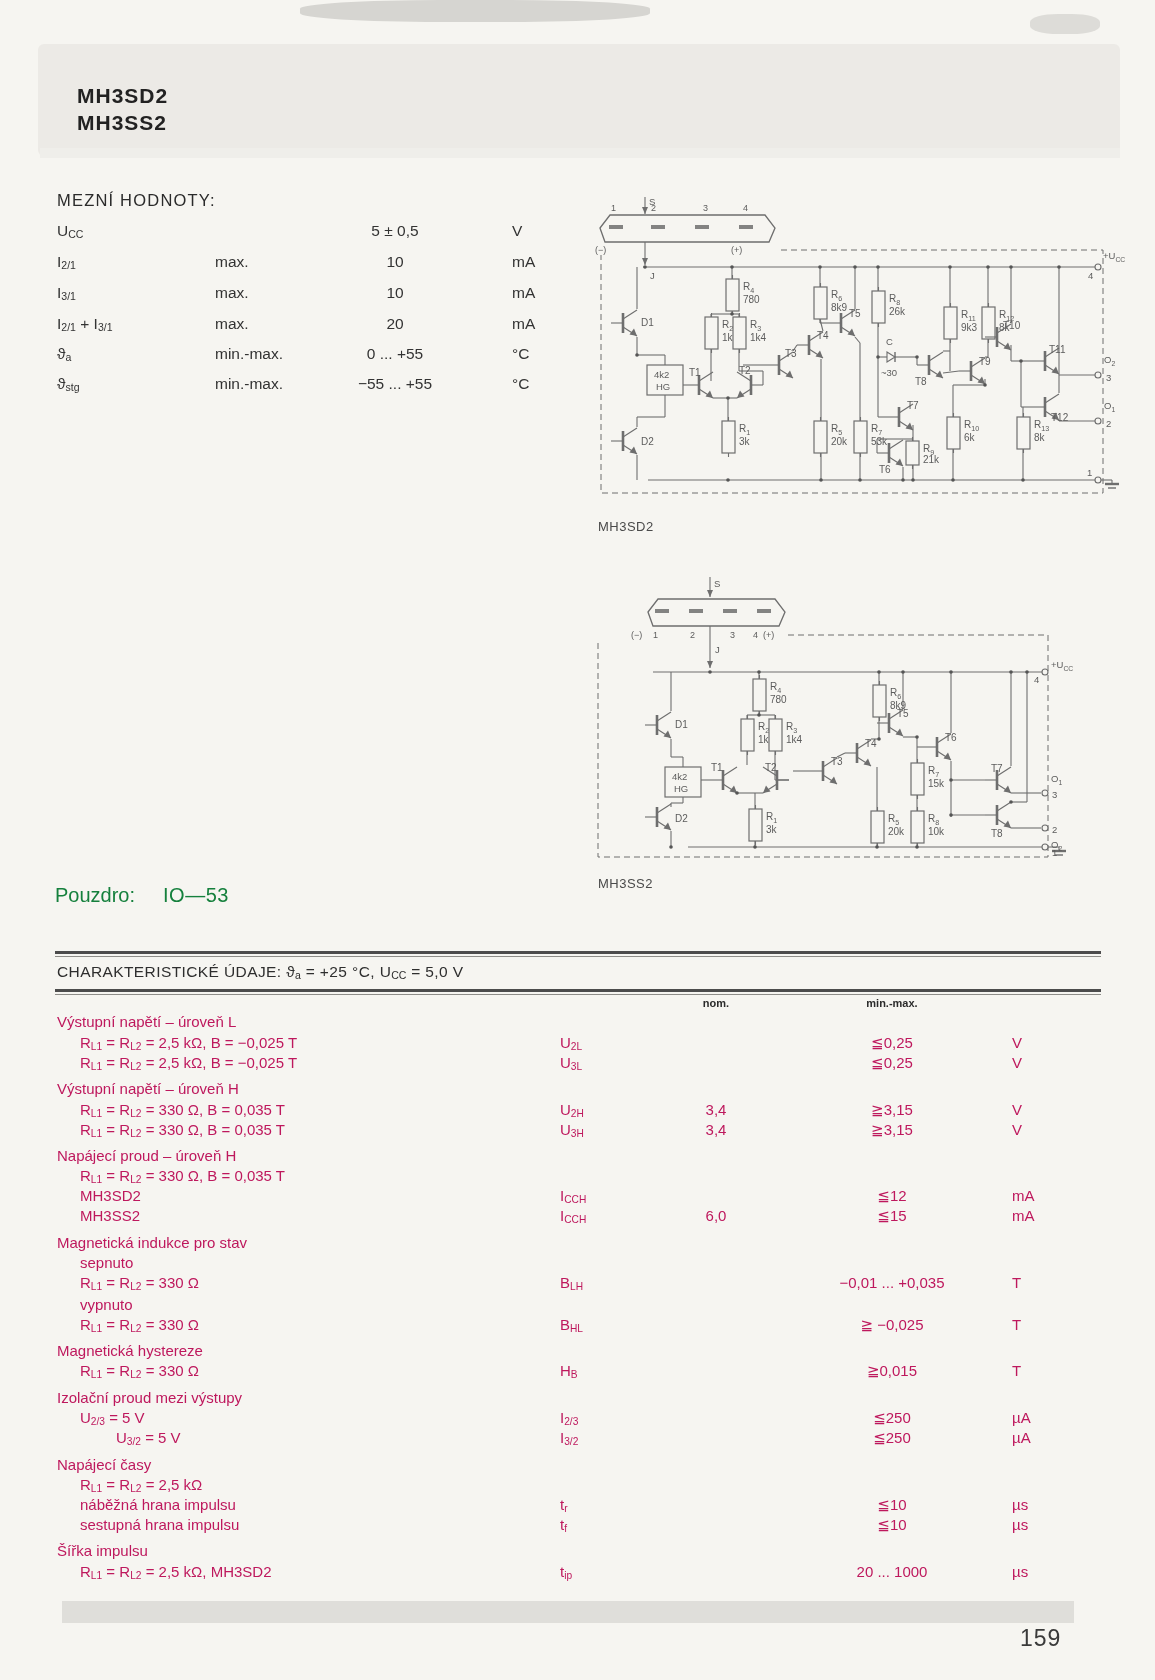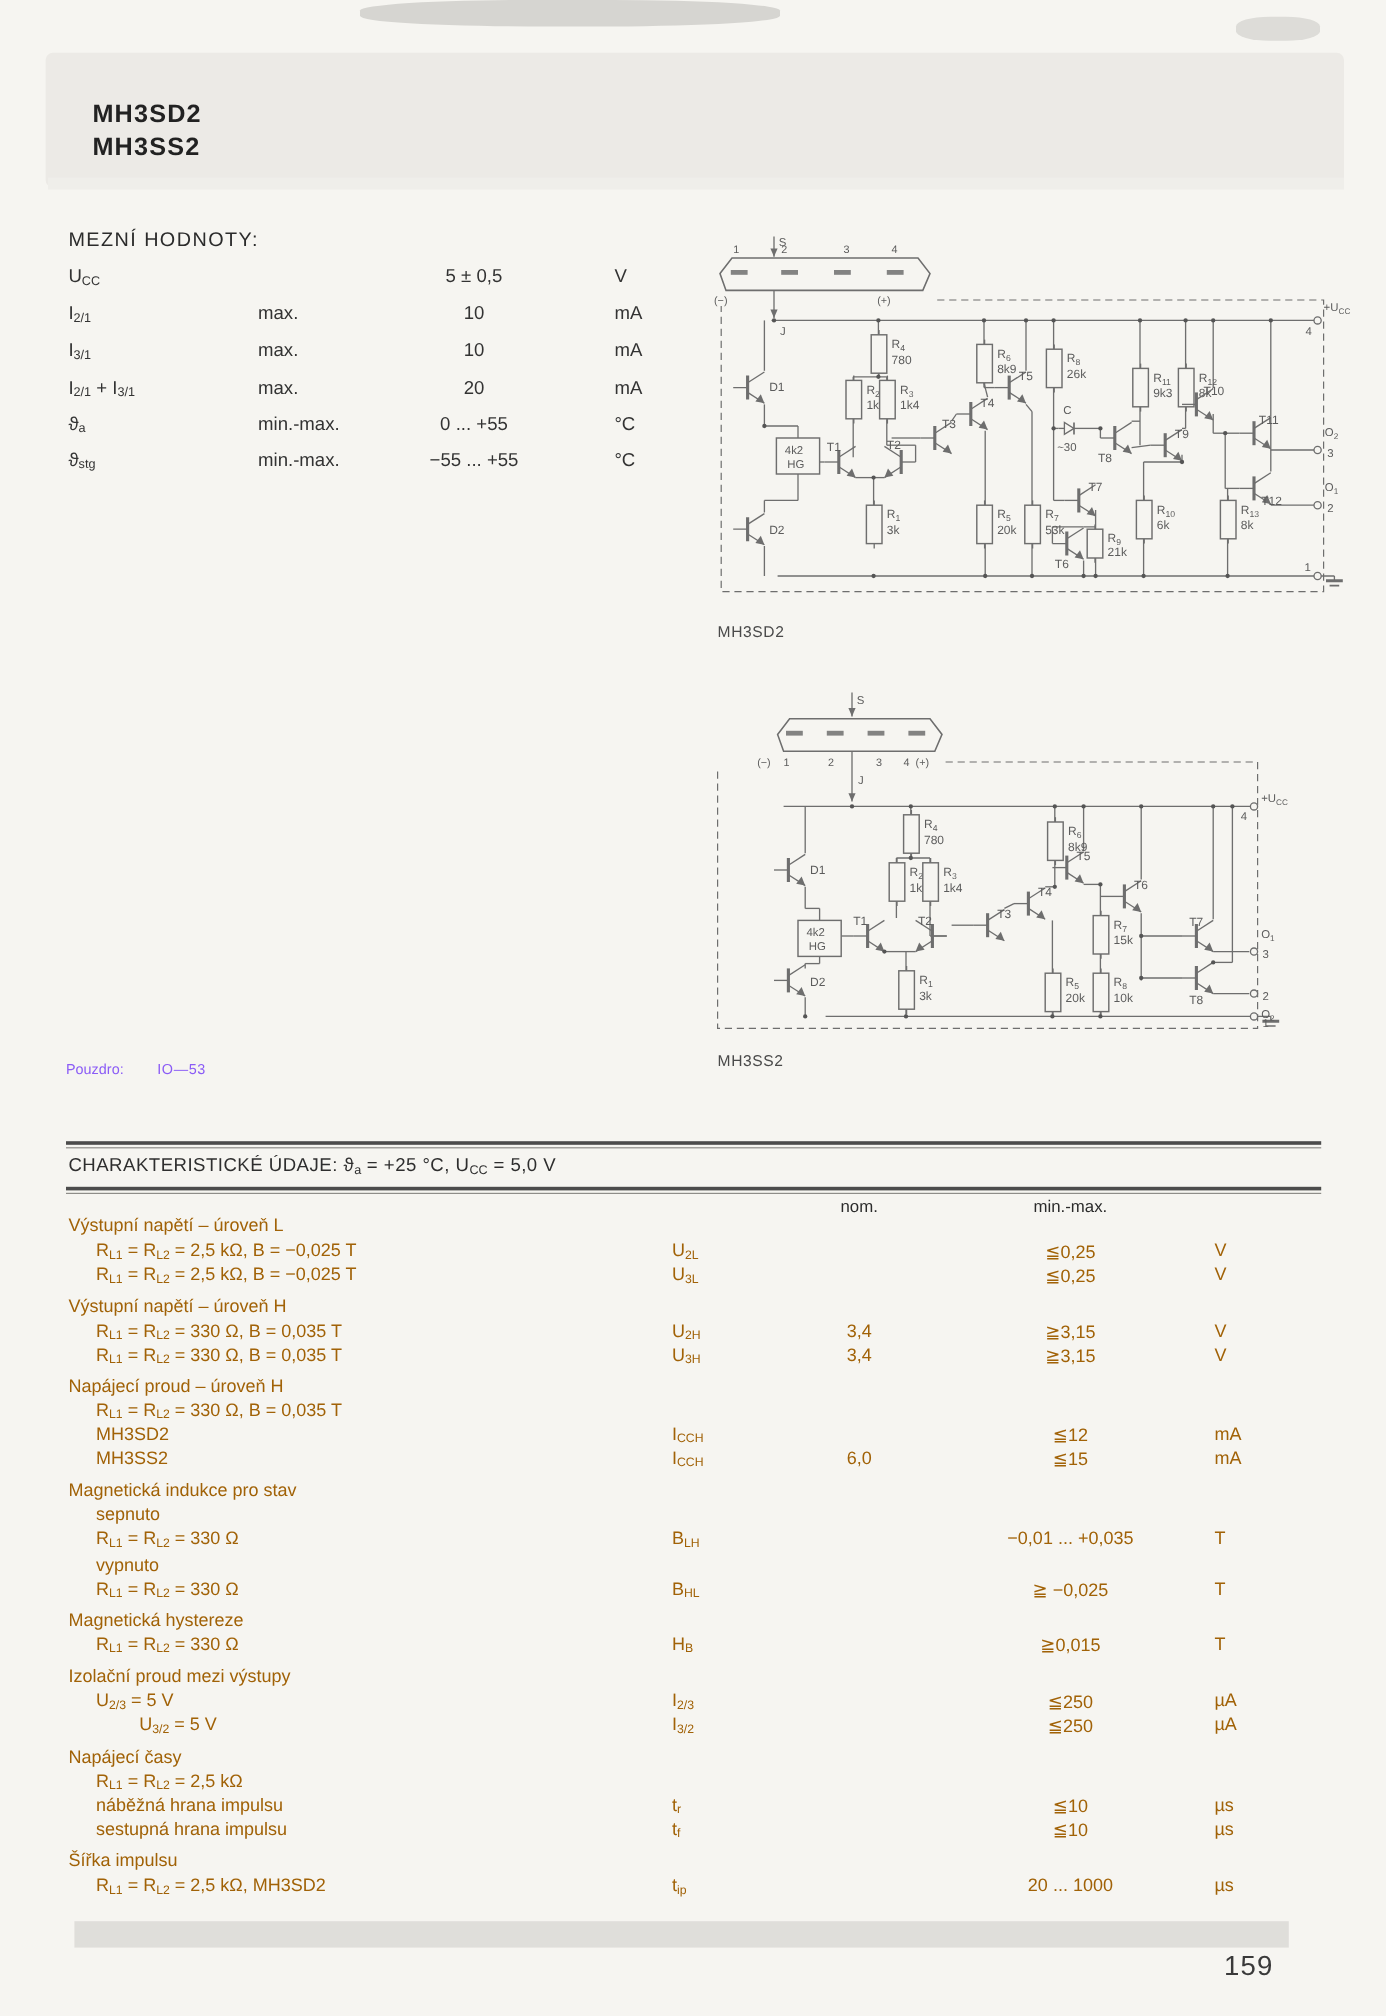--- a/index.html
+++ b/index.html
@@ -26,28 +26,28 @@
   .lr-sym{position:absolute;left:57px;}
   .lr-cond{position:absolute;left:215px;}
   .lr-val{position:absolute;left:320px;width:150px;text-align:center;}
   .lr-unit{position:absolute;left:512px;}
 
   sub{font-size:68%;vertical-align:-18%;letter-spacing:0;}
 
   .schem{position:absolute;}
   .schem-caption{font-size:13px;color:#4a4a4a;letter-spacing:.5px;}
 
-  .pouzdro{left:55px;top:884px;font-size:12px;color:#8b5cf6;}
+  .pouzdro{left:55px;top:884px;font-size:20px;color:#15803d;}
   .pouzdro .val{margin-left:28px;letter-spacing:.5px;}
 
   .rule-a{left:55px;width:1046px;height:3px;background:#4c4c4c;}
   .rule-b{left:55px;width:1046px;height:1px;background:#8e8d89;}
   .char-heading{left:57px;top:963px;font-size:15.5px;color:#2e2e2e;letter-spacing:.4px;}
-  .col-head{font-weight:normal;font-size:14px;color:#2b2b2b;}
-  .crow{position:absolute;left:0;width:1155px;height:21px;font-size:15px;color:#a16207;}
+  .col-head{font-weight:bold;font-size:11px;color:#2b2b2b;}
+  .crow{position:absolute;left:0;width:1155px;height:21px;font-size:15px;color:#be185d;}
   .cr-label{position:absolute;}
   .cr-sym{position:absolute;left:560px;text-align:center;}
   .cr-nom{position:absolute;left:685px;width:62px;text-align:center;}
   .cr-mm{position:absolute;left:808px;width:168px;text-align:center;}
   .cr-unit{position:absolute;left:1012px;}
 
   .page-number{left:1020px;top:1625px;font-size:23px;color:#3a3a3a;letter-spacing:1px;}
 </style>
 </head>
 <body>

